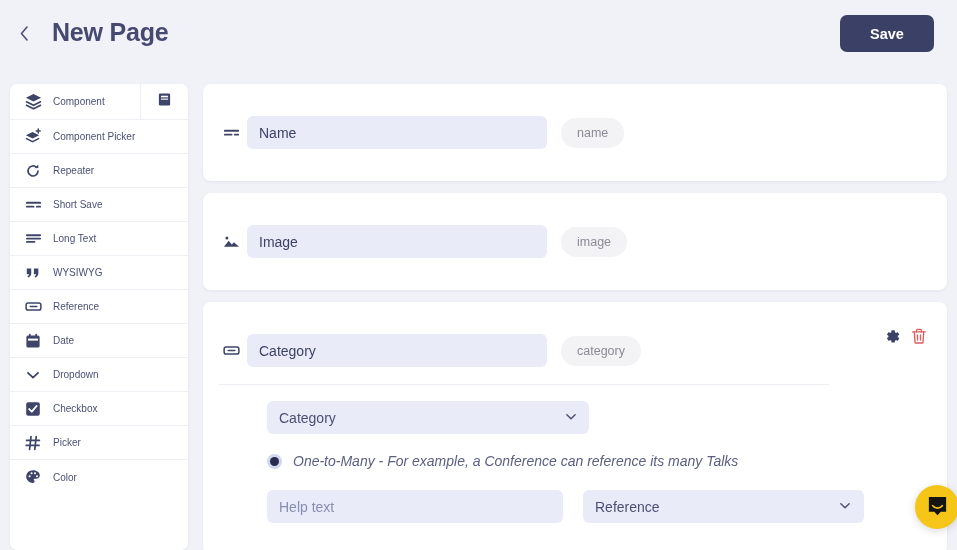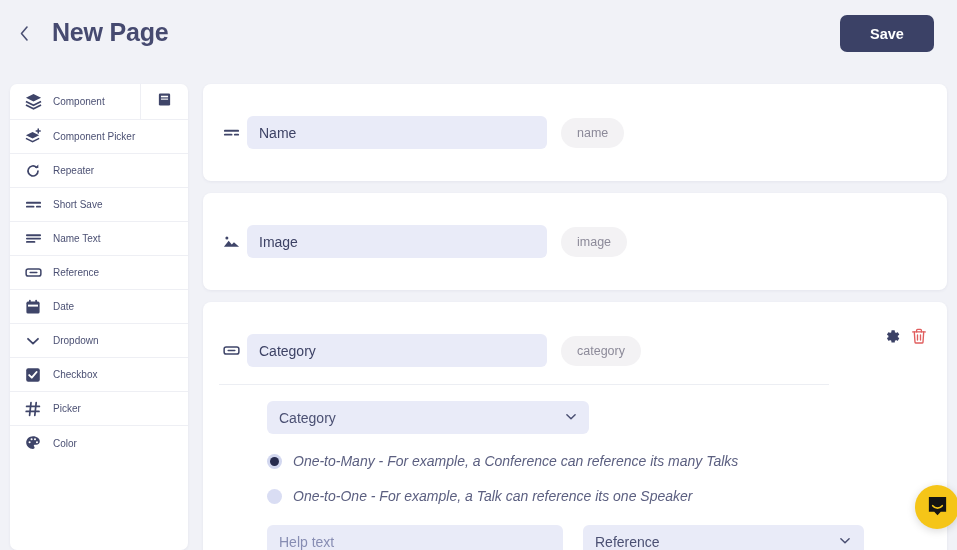--- a/index.html
+++ b/index.html
@@ -250,23 +250,32 @@
   </div>
 
   <div class="side-row">
     <span class="ic">
       <svg width="17" height="17" viewBox="0 0 18 18" fill="#3f4569">
           <rect x="1" y="4.6" width="16" height="2" rx="1"></rect>
           <rect x="1" y="8.1" width="16" height="2" rx="1"></rect>
           <rect x="1" y="11.6" width="10" height="2" rx="1"></rect>
         </svg>
     </span>
-    <span class="lbl">Name Text</span>
-  </div>
-
+    <span class="lbl">Long Text</span>
+  </div>
+
+  <div class="side-row">
+    <span class="ic">
+      <svg width="16" height="16" viewBox="0 0 18 18" fill="#3f4569">
+          <path d="M2 4h5v5.5c0 2.4-1.5 3.9-3.6 4.5l-.7-1.6c1.2-.4 1.9-1.1 1.9-2.1H2V4z"></path>
+          <path d="M10 4h5v5.5c0 2.4-1.5 3.9-3.6 4.5l-.7-1.6c1.2-.4 1.9-1.1 1.9-2.1H10V4z"></path>
+        </svg>
+    </span>
+    <span class="lbl">WYSIWYG</span>
+  </div>
 
   <div class="side-row">
     <span class="ic">
       <svg width="17" height="17" viewBox="0 0 18 18" fill="none" stroke="#3f4569" stroke-width="1.6">
           <rect x="1.2" y="5.2" width="15.6" height="7.6" rx="2.2"></rect>
           <path d="M5.5 9h7" stroke-linecap="round"></path>
         </svg>
     </span>
     <span class="lbl">Reference</span>
   </div>
@@ -401,24 +410,20 @@
               <polyline points="3.3,6 8,10.6 12.7,6"></polyline>
             </svg>
         </span>
       </div>
 
       <div class="radio-row">
         <span class="radio sel"></span>
         <span class="radio-lbl">One-to-Many - For example, a Conference can reference its many Talks</span>
       </div>
 
-      <div class="radio-row">
-        <span class="radio"></span>
-        <span class="radio-lbl">One-to-One - For example, a Talk can reference its one Speaker</span>
-      </div>
 
       <div class="bottom-row">
         <input class="help-input" type="text" placeholder="Help text" style="">
         <div class="ref-select">
           <span>Reference</span>
           <span class="chev">
             <svg width="14" height="14" viewBox="0 0 16 16" fill="none" stroke="#4b5073" stroke-width="1.7" stroke-linecap="round" stroke-linejoin="round">
                 <polyline points="3.3,6 8,10.6 12.7,6"></polyline>
               </svg>
           </span>

